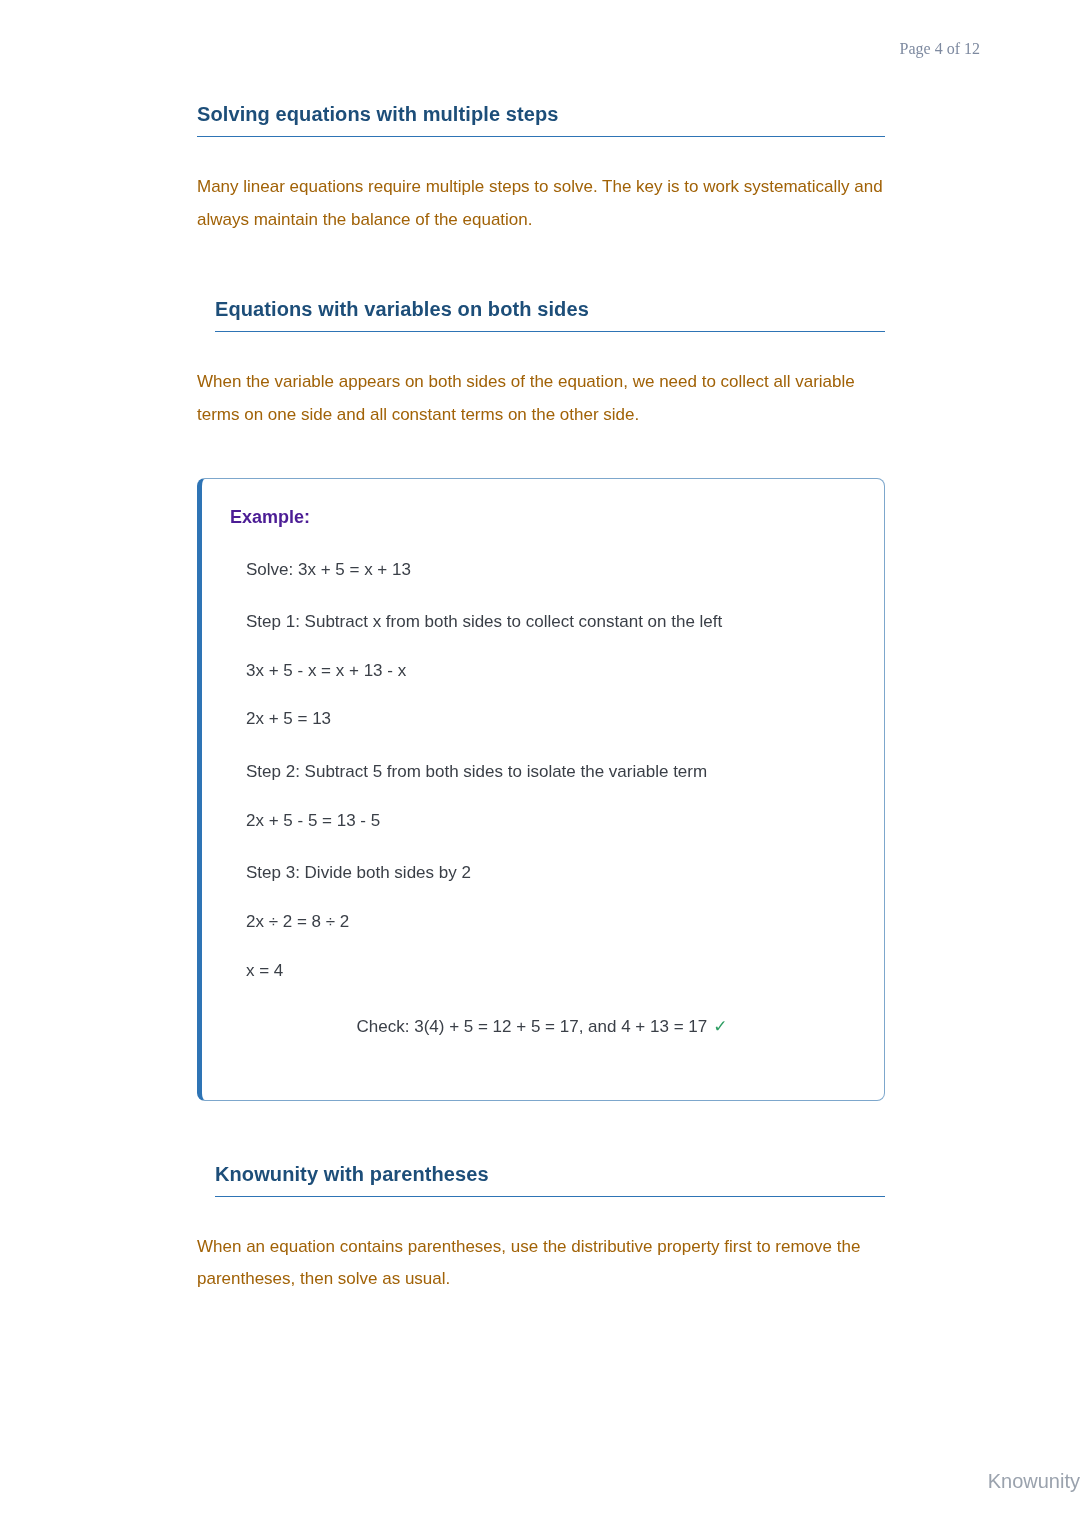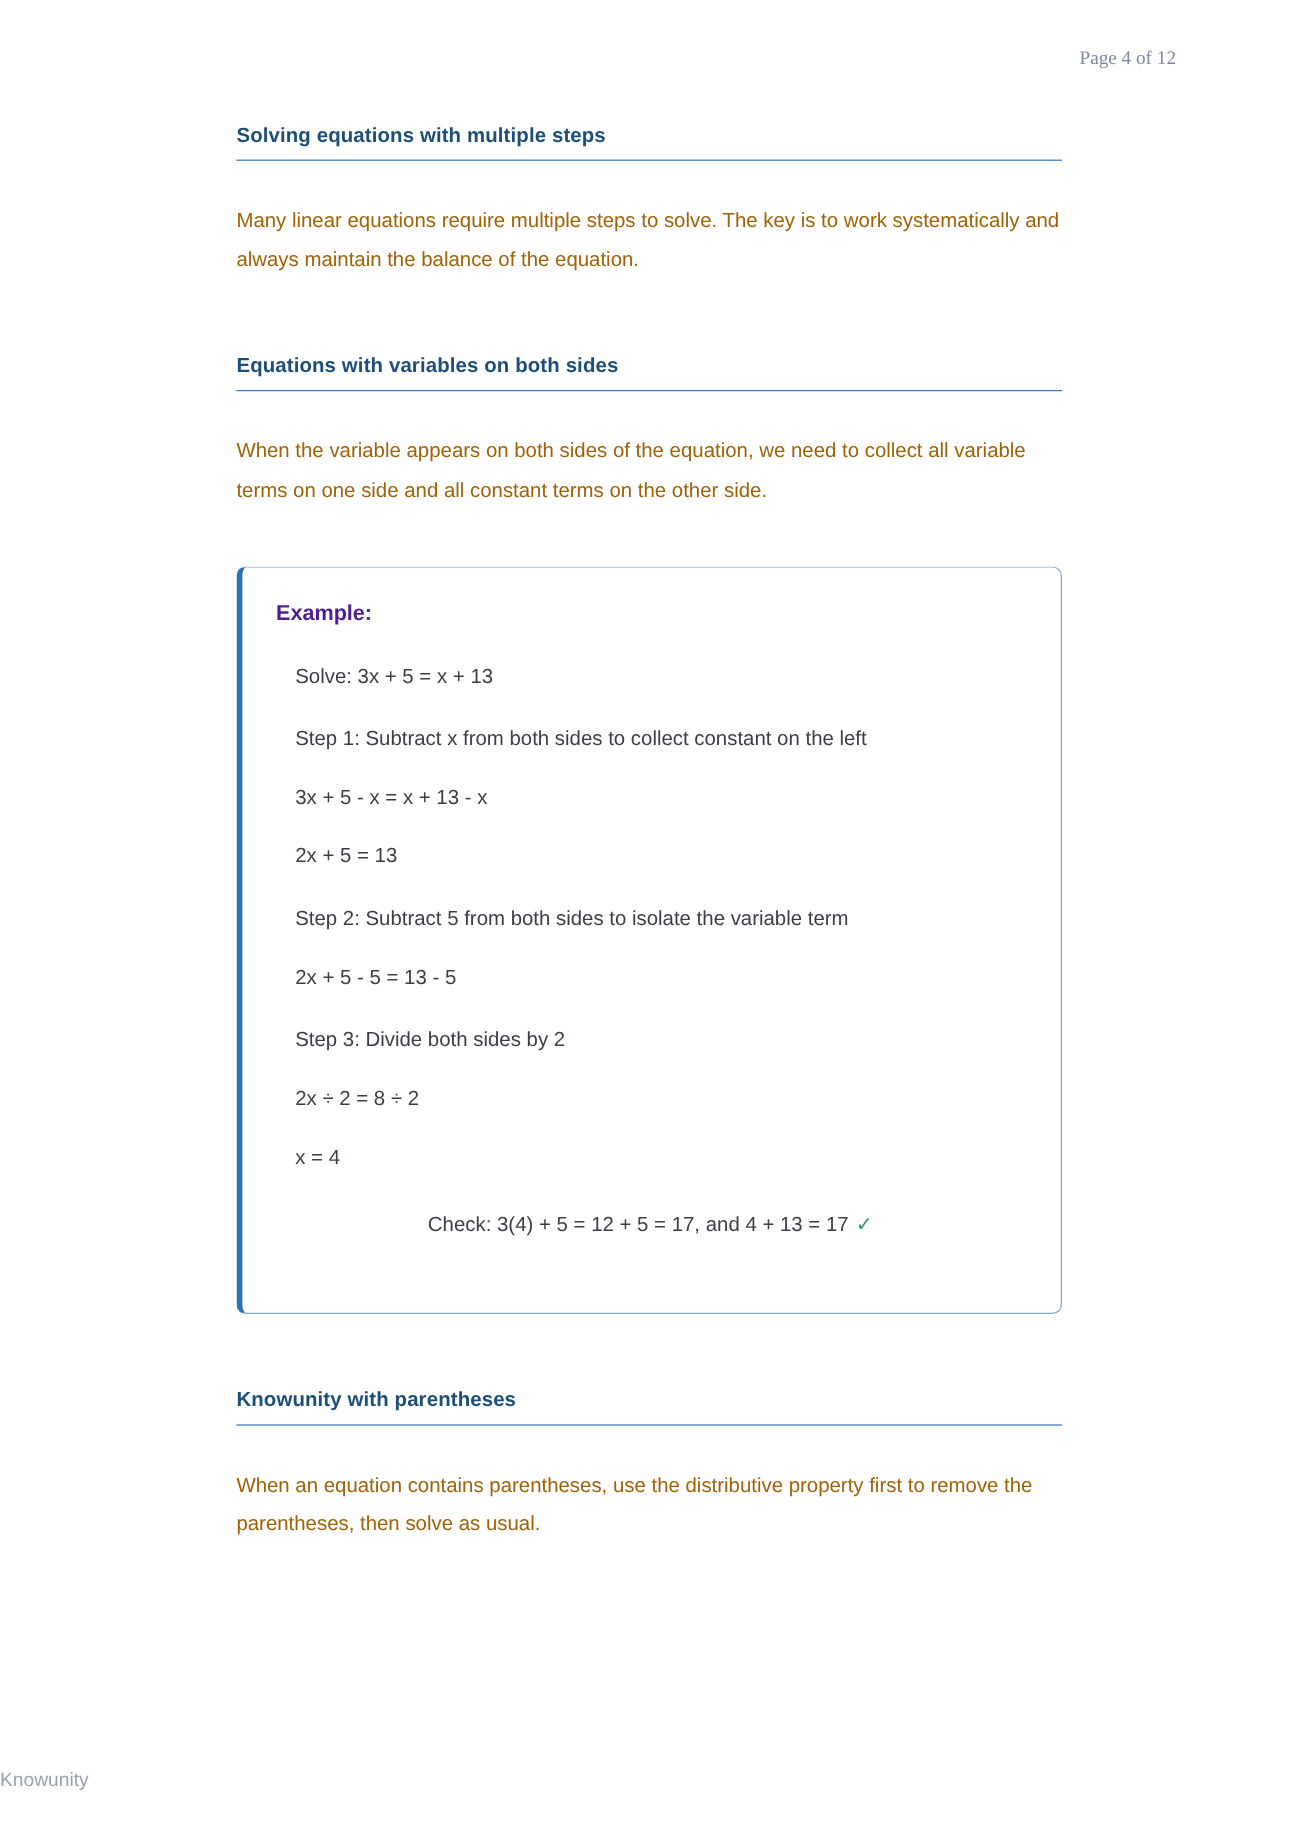--- a/index.html
+++ b/index.html
@@ -27,38 +27,38 @@
     position: absolute;
     top: 40px;
     right: 100px;
     font-family: "Liberation Serif", serif;
     font-size: 16px;
     color: #7e8aa0;
   }
   .section-heading {
     margin: 0;
     padding: 0;
-    font-size: 17px;
+    font-size: 20px;
     font-weight: bold;
     color: #1d4e79;
     letter-spacing: 0.1px;
   }
   .heading-rule {
     border: none;
     border-top: 1.5px solid #2e74b5;
     margin: 10px 0 0 0;
   }
   .para {
     margin: 0;
     font-size: 17px;
     line-height: 1.92;
     color: #a16207;
   }
   .h1-block { margin-top: 103px; }
-  .h2-block { margin-top: 62px; }
+  .h2-block { margin-top: 62px; margin-left: 18px; }
   .para-block { margin-top: 34px; }
 
   .example-box {
     margin-top: 46px;
     border: 1.5px solid #7da7cc;
     border-left: 5px solid #2e74b5;
     border-radius: 8px;
     padding: 28px 30px 40px 28px;
     box-sizing: border-box;
   }
@@ -79,22 +79,22 @@
   .check-mark {
     color: #2e9e63;
     font-size: 17px;
     margin-left: 6px;
   }
   .footer {
     position: absolute;
     bottom: 34px;
     left: 0;
     width: 100%;
-    text-align: left;
-    font-size: 16px;
+    text-align: right;
+    font-size: 20px;
     color: #9aa2ad;
   }
 </style>
 </head>
 <body>
 
 <div class="page">
 
   <div class="page-number">Page 4 of 12</div>
 

